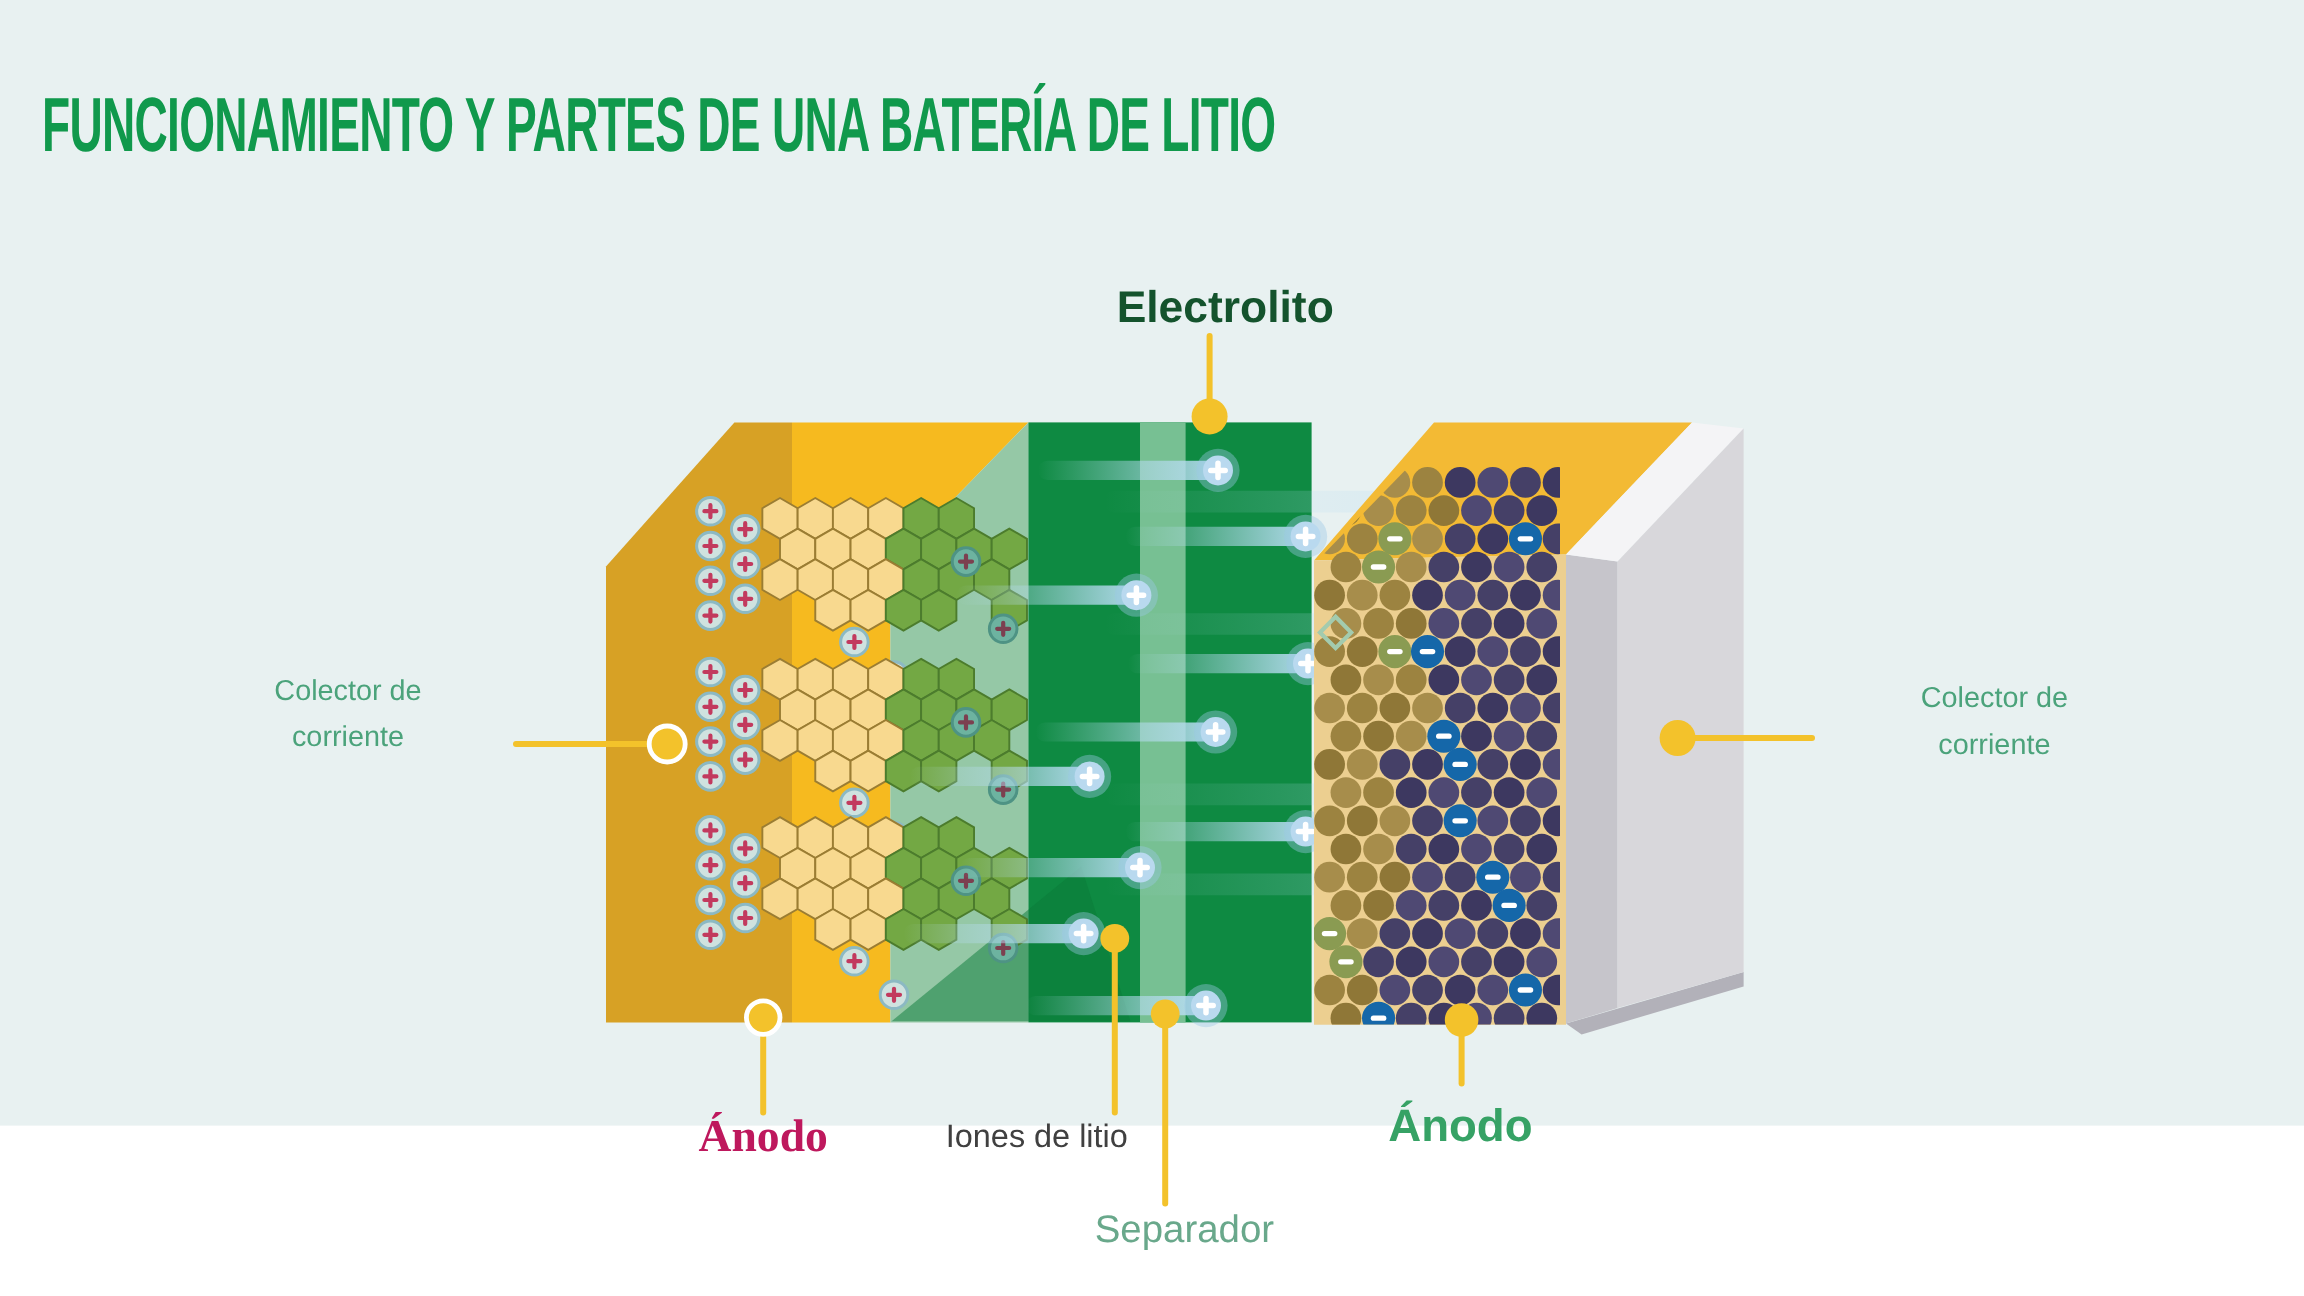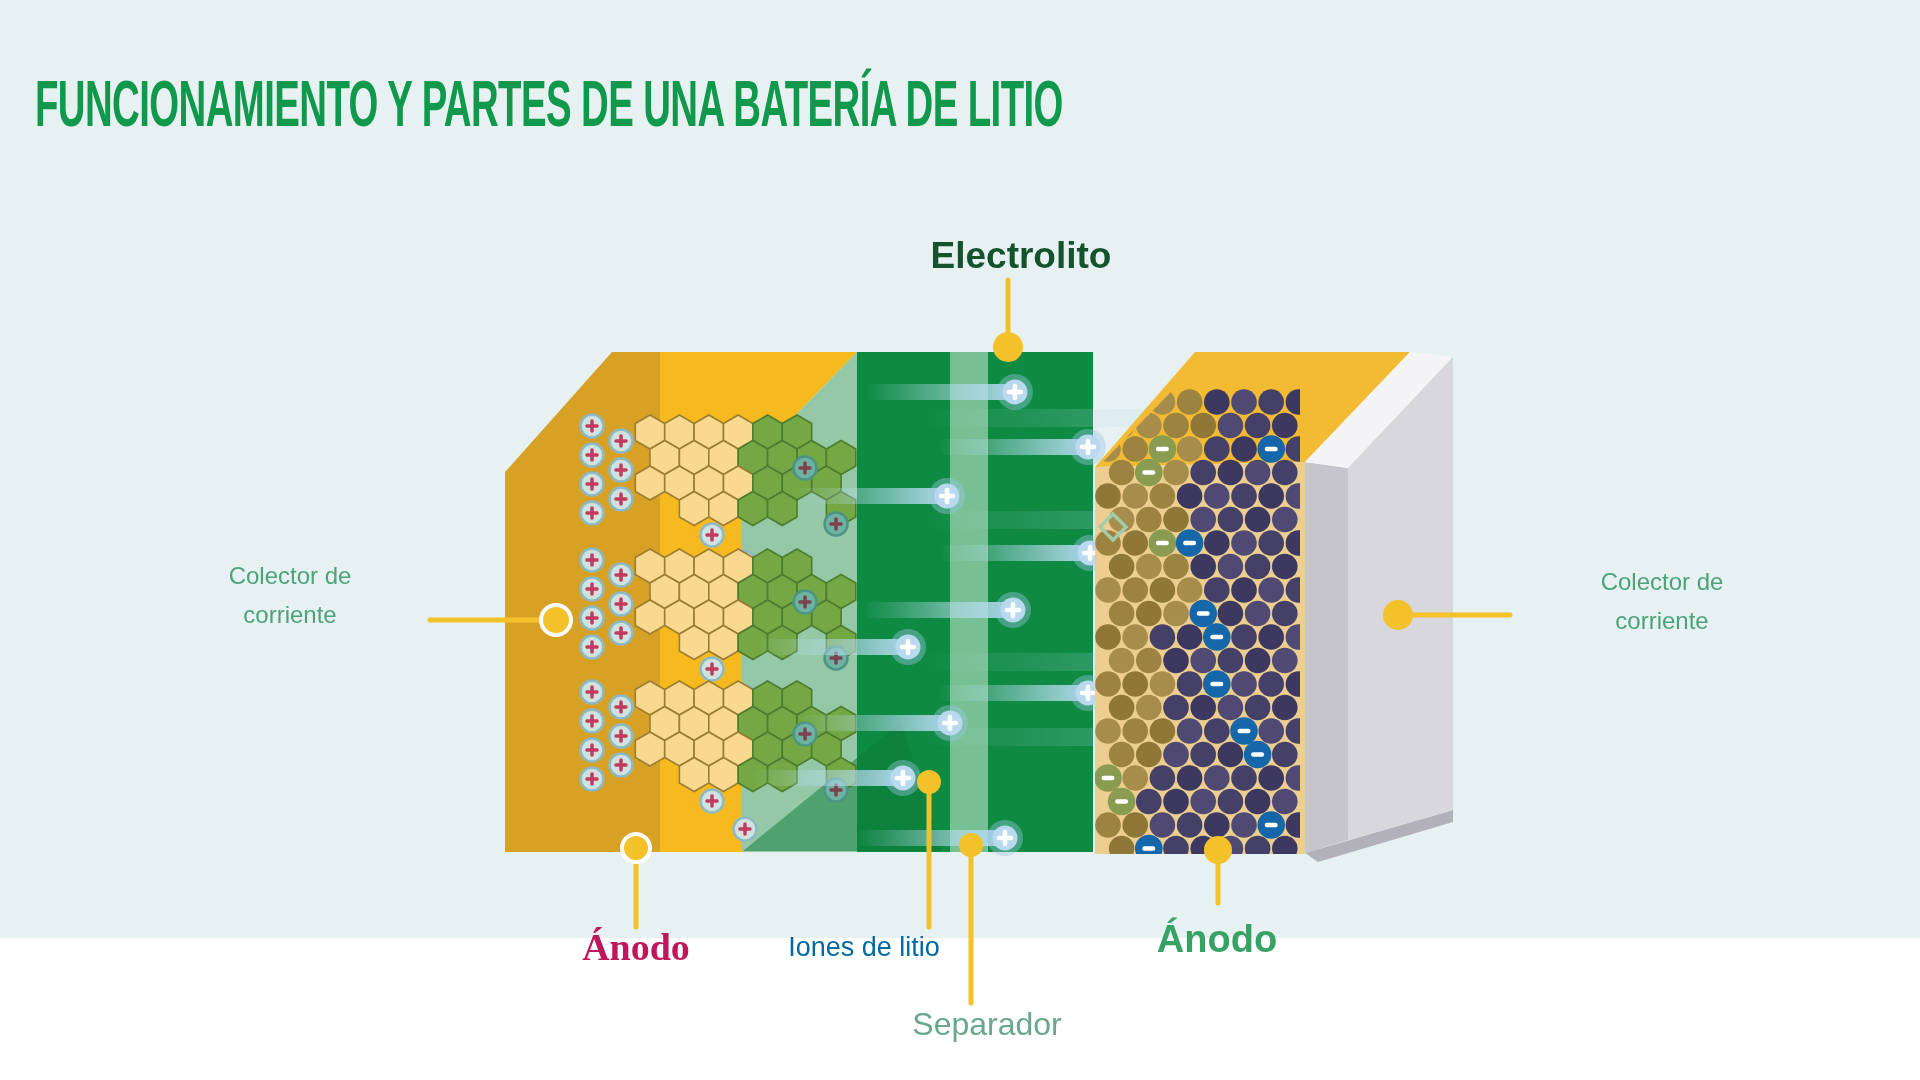--- a/index.html
+++ b/index.html
@@ -493,21 +493,21 @@
         <line x1="1218" y1="858" x2="1218" y2="903" stroke="#f3c22b" stroke-width="5" stroke-linecap="round"></line>
         <circle cx="1218" cy="850" r="14" fill="#f3c22b"></circle>
       </g>
   </svg>
 
   <div class="lbl title" style="color: rgb(16, 153, 76);">FUNCIONAMIENTO Y PARTES DE UNA BATERÍA DE LITIO</div>
 
   <div class="lbl lbl-electrolito" style="color: #14532d;">Electrolito</div>
   <div class="lbl lbl-anodo" style="color: #be185d; font-family: Liberation Serif, serif;">Ánodo</div>
   <div class="lbl lbl-catodo" style="color: rgb(54, 162, 101);">Ánodo</div>
-  <div class="lbl lbl-iones" style="color: #0369a1;">Iones de litio</div>
+  <div class="lbl lbl-iones" style="color: #404040;">Iones de litio</div>
   <div class="lbl lbl-separador" style="color: rgb(105, 168, 139);">Separador</div>
 
   <div class="lbl lbl-colector lbl-colector-left" style="color: rgb(75, 163, 123);">
     <span>Colector de</span><br>
     <span>corriente</span>
   </div>
   <div class="lbl lbl-colector lbl-colector-right" style="color: rgb(75, 163, 123);">
     <span>Colector de</span><br>
     <span>corriente</span>
   </div>

